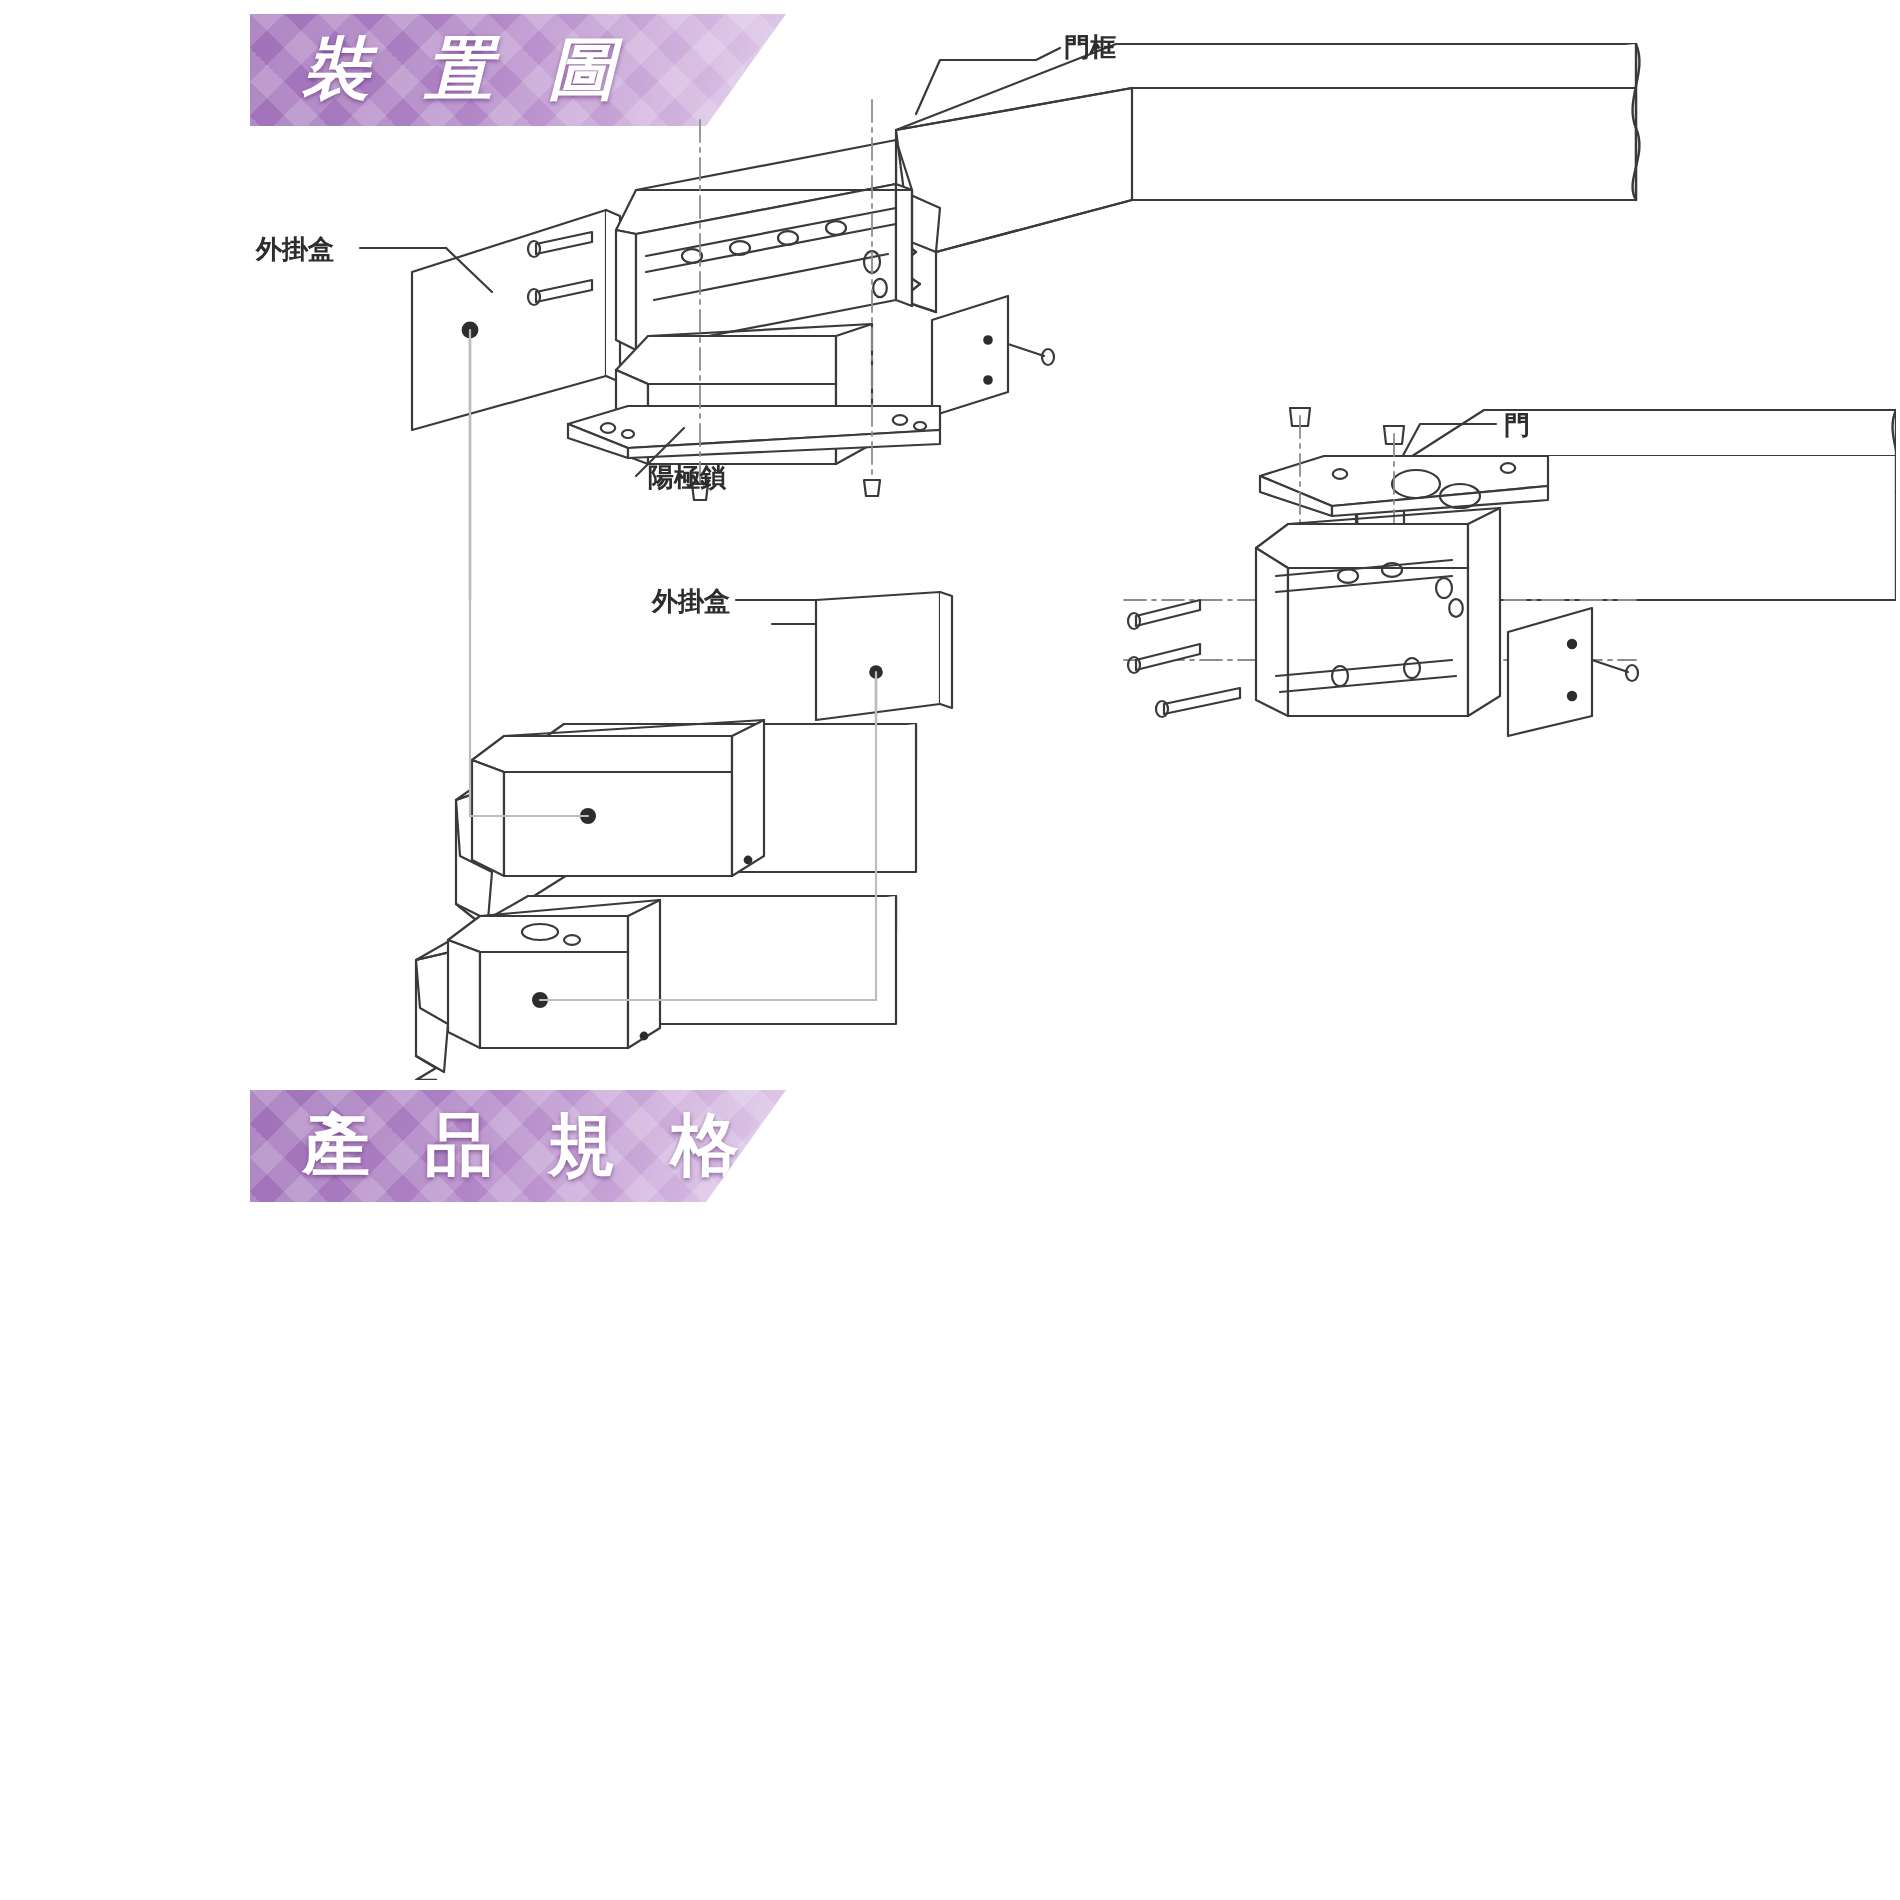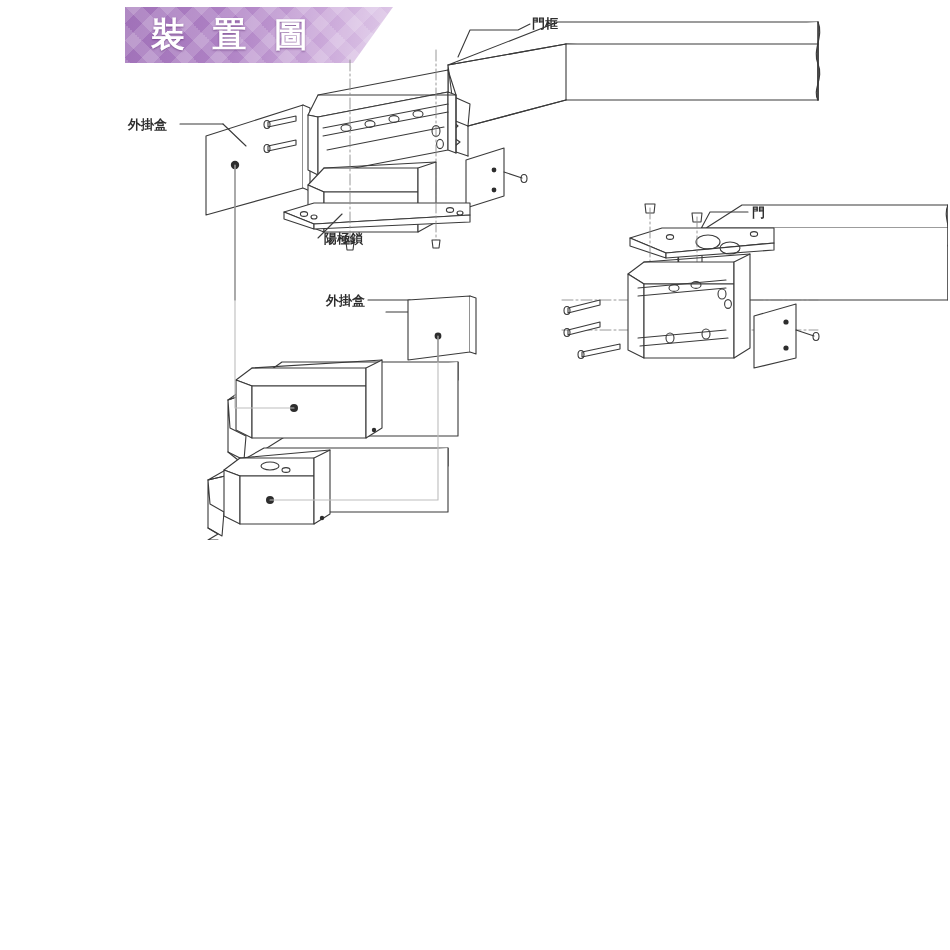--- a/index.html
+++ b/index.html
@@ -25,21 +25,21 @@
     padding-left:26px;
     text-shadow:0 1px 2px rgba(80,30,100,.55);
     background:
       linear-gradient(135deg, rgba(255,255,255,.16) 25%, transparent 25%, transparent 50%, rgba(255,255,255,.16) 50%, rgba(255,255,255,.16) 75%, transparent 75%),
       linear-gradient(45deg, rgba(255,255,255,.16) 25%, transparent 25%, transparent 50%, rgba(255,255,255,.16) 50%, rgba(255,255,255,.16) 75%, transparent 75%),
       linear-gradient(100deg, #a071b8 0%, #ae81c4 38%, #c9a6d8 72%, #e0cbe9 100%);
     background-size:34px 34px, 34px 34px, 100% 100%;
     background-position:0 0, 17px 17px, 0 0;
     clip-path:polygon(0 0, 100% 0, calc(100% - 40px) 100%, 0 100%);
   }
-  #banner-install{ left:125px; top:7px;  width:268px; }
+  #banner-install{ left:125px; top:7px;  width:268px;font-style:italic; }
   #banner-spec   { left:125px; top:545px; width:268px; }
   .banner .txt{ display:block; }
 
   
   #diagram-area{ position:absolute; left:118px; top:0; width:830px; height:540px; }
   #diagram-area svg{ display:block; }
 
   
   #photos{ position:absolute; left:0; top:620px; width:950px; height:330px; }
 </style>
@@ -280,20 +280,23 @@
       <g font-family="Liberation Sans, DejaVu Sans, sans-serif" font-size="13" font-weight="bold" fill="#2d2d2d">
         <text x="414" y="28">門框</text>
         <text x="10" y="129">外掛盒</text>
         <text x="206" y="243">陽極鎖</text>
         <text x="634" y="217">門</text>
         <text x="208" y="305">外掛盒</text>
       </g>
     </svg>
   </div>
 
+  <div class="banner" id="banner-spec">
+    <span class="txt">產 品 規 格</span>
+  </div>
 
   <div id="photos">
 
     
     
 
     
     
 
     

